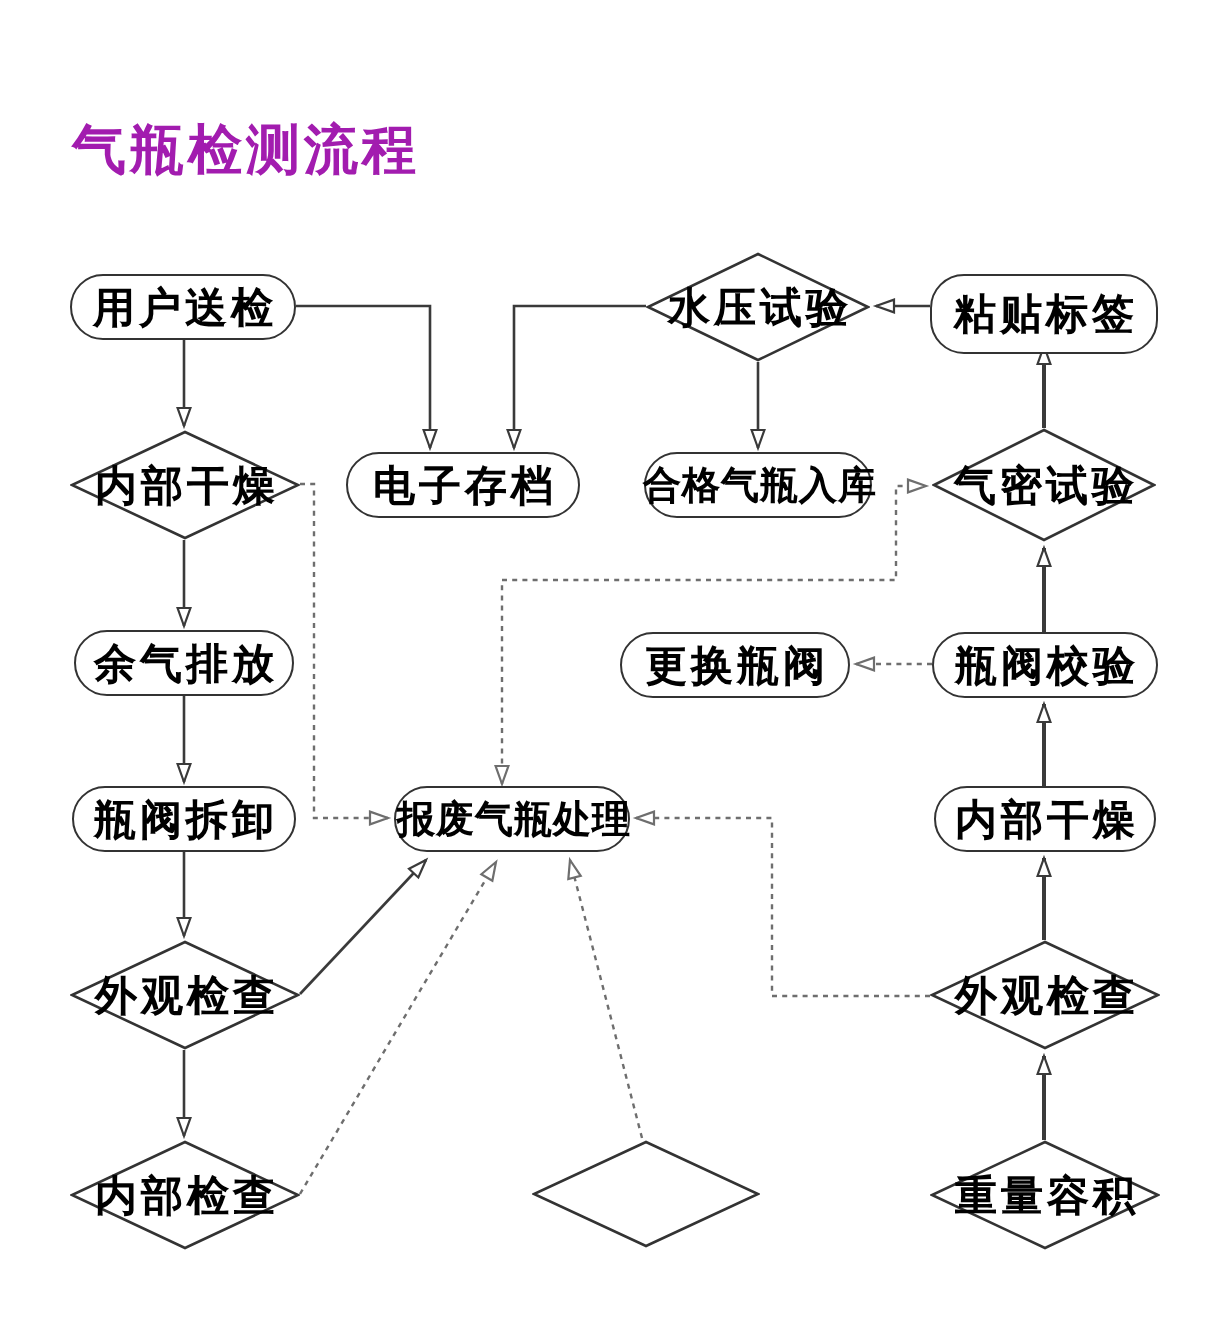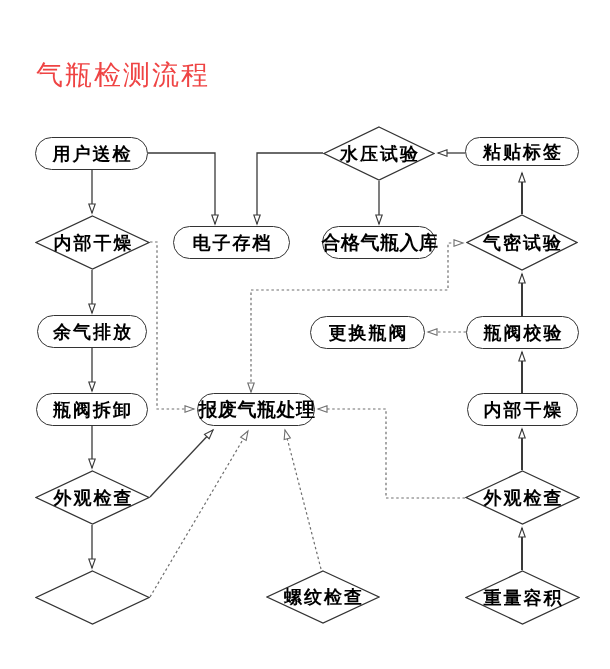--- a/index.html
+++ b/index.html
@@ -1,22 +1,22 @@
 <!DOCTYPE html>
 <html><head>
 <meta charset="utf-8">
 <style>
   html,body{margin:0;padding:0;background:#fff;}
   .stage{position:relative;width:610px;height:669px;background:#fff;overflow:hidden;
          font-family:"Liberation Sans","DejaVu Sans",sans-serif;}
-  .title{position:absolute;left:36px;top:57px;font-size:27px;font-weight:normal;
-         color:#ef4444;letter-spacing:2px;white-space:nowrap;}
+  .title{position:absolute;left:36px;top:57px;font-size:27px;font-weight:bold;
+         color:#a21caf;letter-spacing:2px;white-space:nowrap;}
   #edge-layer{position:absolute;left:0;top:0;width:610px;height:669px;}
   .node{position:absolute;display:flex;align-items:center;justify-content:center;
-        box-sizing:border-box;color:#000;font-weight:bold;font-size:18px;
+        box-sizing:border-box;color:#000;font-weight:bold;font-size:21px;
         letter-spacing:2px;white-space:nowrap;}
   .node.process{background:#fff;border:1.4px solid #333;border-radius:17px;}
   .node.decision{background:transparent;border:none;}
   .node.decision svg{position:absolute;left:0;top:0;}
   .node .lbl{position:relative;z-index:2;padding-left:2px;}
   .node.small{font-size:19px;letter-spacing:0.5px;}
   .e-solid{fill:none;stroke:#3a3a3a;stroke-width:1.3;}
   .e-solid.thick{stroke-width:2;}
   .e-dashed{fill:none;stroke:#6e6e6e;stroke-width:1.2;stroke-dasharray:2.5 2.6;}
   .ah{fill:#ffffff;stroke-width:1.1;}
@@ -86,21 +86,21 @@
       </div>
       <div class="node process" style="left: 173px; top: 226px; width: 117px; height: 33px;">
         <span class="lbl">电子存档</span>
       </div>
       <div class="node decision" style="left: 323px; top: 126px; width: 112px; height: 55px;">
         <svg width="112" height="55" viewBox="0 0 112 55">
           <polygon points="56,1 111,27.5 56,54 1,27.5" class="diamond-shape"></polygon>
         </svg>
         <span class="lbl">水压试验</span>
       </div>
-      <div class="node process" style="left: 465px; top: 137px; width: 114px; height: 29px;">
+      <div class="node process" style="left: 465px; top: 137px; width: 114px; height: 40px;">
         <span class="lbl">粘贴标签</span>
       </div>
       <div class="node process small" style="left: 322px; top: 226px; width: 114px; height: 33px;">
         <span class="lbl">合格气瓶入库</span>
       </div>
       <div class="node decision" style="left: 466px; top: 214px; width: 112px; height: 57px;">
         <svg width="112" height="57" viewBox="0 0 112 57">
           <polygon points="56,1 111,28.5 56,56 1,28.5" class="diamond-shape"></polygon>
         </svg>
         <span class="lbl">气密试验</span>
@@ -132,26 +132,26 @@
       <div class="node decision" style="left: 465px; top: 470px; width: 115px; height: 55px;">
         <svg width="115" height="55" viewBox="0 0 115 55">
           <polygon points="57.5,1 114,27.5 57.5,54 1,27.5" class="diamond-shape"></polygon>
         </svg>
         <span class="lbl">外观检查</span>
       </div>
       <div class="node decision" style="left: 35px; top: 570px; width: 115px; height: 55px;">
         <svg width="115" height="55" viewBox="0 0 115 55">
           <polygon points="57.5,1 114,27.5 57.5,54 1,27.5" class="diamond-shape"></polygon>
         </svg>
+        <span class="lbl">内部检查</span>
       </div>
       <div class="node decision" style="left: 266px; top: 570px; width: 114px; height: 54px;">
         <svg width="114" height="54" viewBox="0 0 114 54">
           <polygon points="57,1 113,27 57,53 1,27" class="diamond-shape"></polygon>
         </svg>
-        <span class="lbl">螺纹检查</span>
       </div>
       <div class="node decision" style="left: 465px; top: 570px; width: 115px; height: 55px;">
         <svg width="115" height="55" viewBox="0 0 115 55">
           <polygon points="57.5,1 114,27.5 57.5,54 1,27.5" class="diamond-shape"></polygon>
         </svg>
         <span class="lbl">重量容积</span>
       </div>
     </div>
 </div>
 

